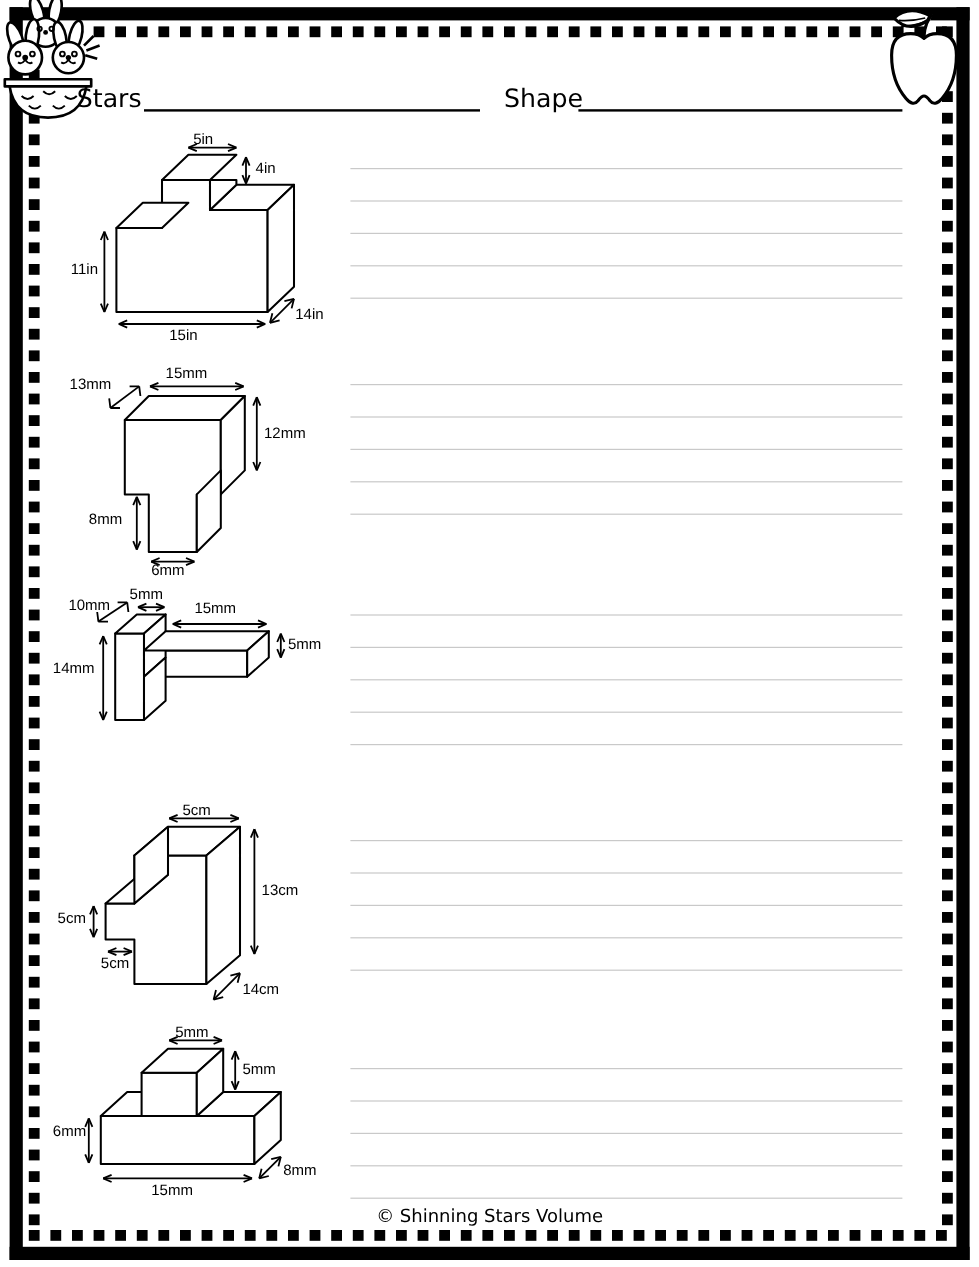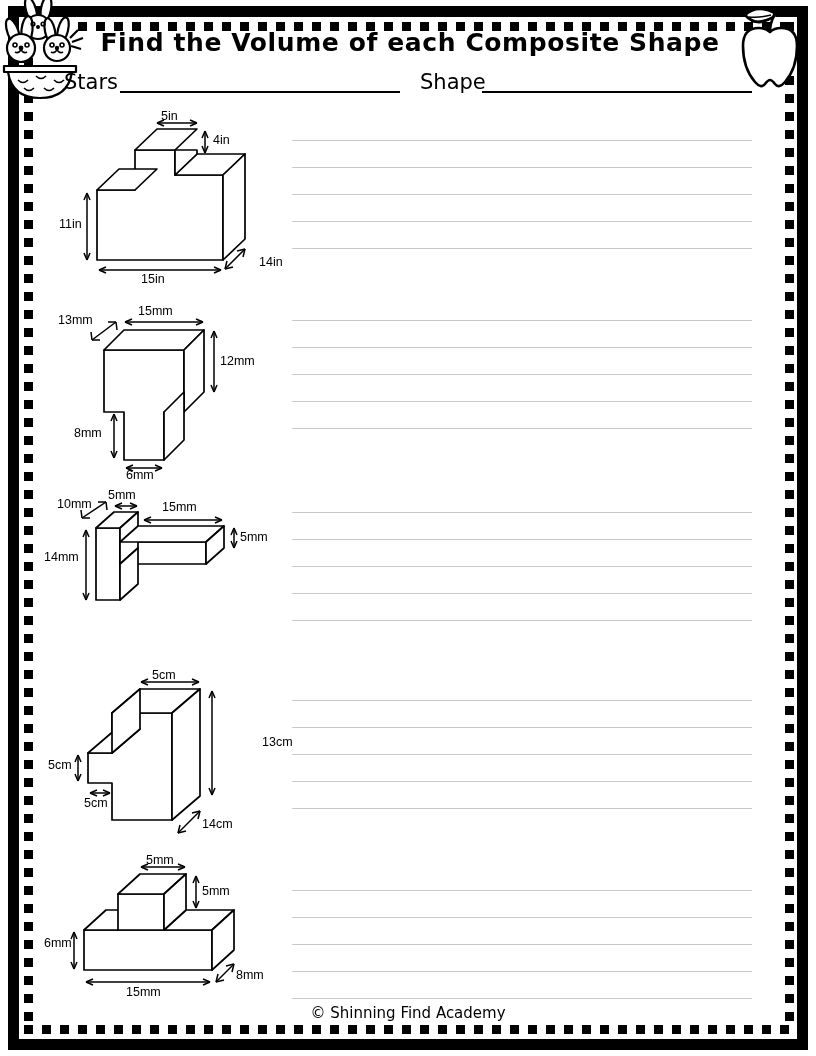--- a/index.html
+++ b/index.html
@@ -325,21 +325,20 @@
                  q-12 -14 -12 -36 z"></path>
         <path d="M55 30 q1 -12 7 -18"></path>
         <path d="M60 13 q-18 -9 -30 2 q12 13 28 2 z"></path>
       </g>
       <g fill="none" stroke="#000" stroke-width="1.5">
         <path d="M34 17 q10 1 22 -2 M36 22 q10 0 20 -4"></path>
       </g>
     </svg>
   </div>
 
-  <div id="title">Find the Volume of each Composite Shape</div>
   <div class="field" id="name-label">Stars</div>
   <div class="rule" id="name-rule"></div>
   <div class="field" id="date-label">Shape</div>
   <div class="rule" id="date-rule"></div>
 
   <div id="lines">
       <div class="ln" style="top: 140px; background: rgb(201, 201, 201);"></div>
       <div class="ln" style="top: 167px; background: rgb(201, 201, 201);"></div>
       <div class="ln" style="top: 194px; background: rgb(201, 201, 201);"></div>
       <div class="ln" style="top: 221px; background: rgb(201, 201, 201);"></div>
@@ -395,21 +394,21 @@
         <path d="M24 155 l7 -3 M24 155 l7 3 M146 155 l-7 -3 M146 155 l-7 3"></path>
 
         <path d="M150 154 L170 134"></path>
         <path d="M150 154 l2 -8 M150 154 l8 -2 M170 134 l-2 8 M170 134 l-8 2"></path>
       </g>
     </svg>
     <span class="lbl" style="left:86px;top:-6px;">5in</span>
     <span class="lbl" style="left:138px;top:18px;">4in</span>
     <span class="lbl" style="left:-16px;top:102px;">11in</span>
     <span class="lbl" style="left:66px;top:157px;">15in</span>
-    <span class="lbl" style="left:184px;top:140px;">14in</span>
+    <span class="lbl" style="left:171px;top:140px;">14in</span>
   </div>
 
   <div class="shape" id="shape2" style="left:62px;top:300px;width:210px;height:180px;">
     <svg viewBox="0 0 210 180" width="210" height="180">
       <g fill="#fff" stroke="#000" stroke-width="1.7" stroke-linejoin="round">
 
         <path d="M42 50 V112 H62 V160 H102 V112 H122 V50 Z"></path>
 
         <path d="M42 50 L62 30 H142 L122 50 Z"></path>
 
@@ -511,21 +510,21 @@
         <path d="M8 90 l-3 7 M8 90 l3 7 M8 116 l-3 -7 M8 116 l3 -7"></path>
 
         <path d="M20 128 H40"></path>
         <path d="M20 128 l7 -3 M20 128 l7 3 M40 128 l-7 -3 M40 128 l-7 3"></path>
 
         <path d="M108 168 L130 146"></path>
         <path d="M108 168 l2 -8 M108 168 l8 -2 M130 146 l-2 8 M130 146 l-8 2"></path>
       </g>
     </svg>
     <span class="lbl" style="left:82px;top:3px;">5cm</span>
-    <span class="lbl" style="left:148px;top:70px;margin-left:44px;">13cm</span>
+    <span class="lbl" style="left:148px;top:70px;">13cm</span>
     <span class="lbl" style="left:-22px;top:93px;">5cm</span>
     <span class="lbl" style="left:14px;top:131px;">5cm</span>
     <span class="lbl" style="left:132px;top:152px;">14cm</span>
   </div>
 
   <div class="shape" id="shape5" style="left:70px;top:852px;width:210px;height:155px;">
     <svg viewBox="0 0 210 155" width="210" height="155">
       <g fill="#fff" stroke="#000" stroke-width="1.7" stroke-linejoin="round">
 
         <path d="M14 78 V118 H142 V78 Z"></path>
@@ -560,15 +559,15 @@
         <path d="M146 130 l2 -8 M146 130 l8 -2 M164 112 l-2 8 M164 112 l-8 2"></path>
       </g>
     </svg>
     <span class="lbl" style="left:76px;top:1px;">5mm</span>
     <span class="lbl" style="left:132px;top:32px;">5mm</span>
     <span class="lbl" style="left:-26px;top:84px;">6mm</span>
     <span class="lbl" style="left:56px;top:133px;">15mm</span>
     <span class="lbl" style="left:166px;top:116px;">8mm</span>
   </div>
 
-  <div id="footer">© Shinning Find Academy</div>
+  <div id="footer">© Shinning Stars Volume</div>
 
 </div>
 
 </body></html>

